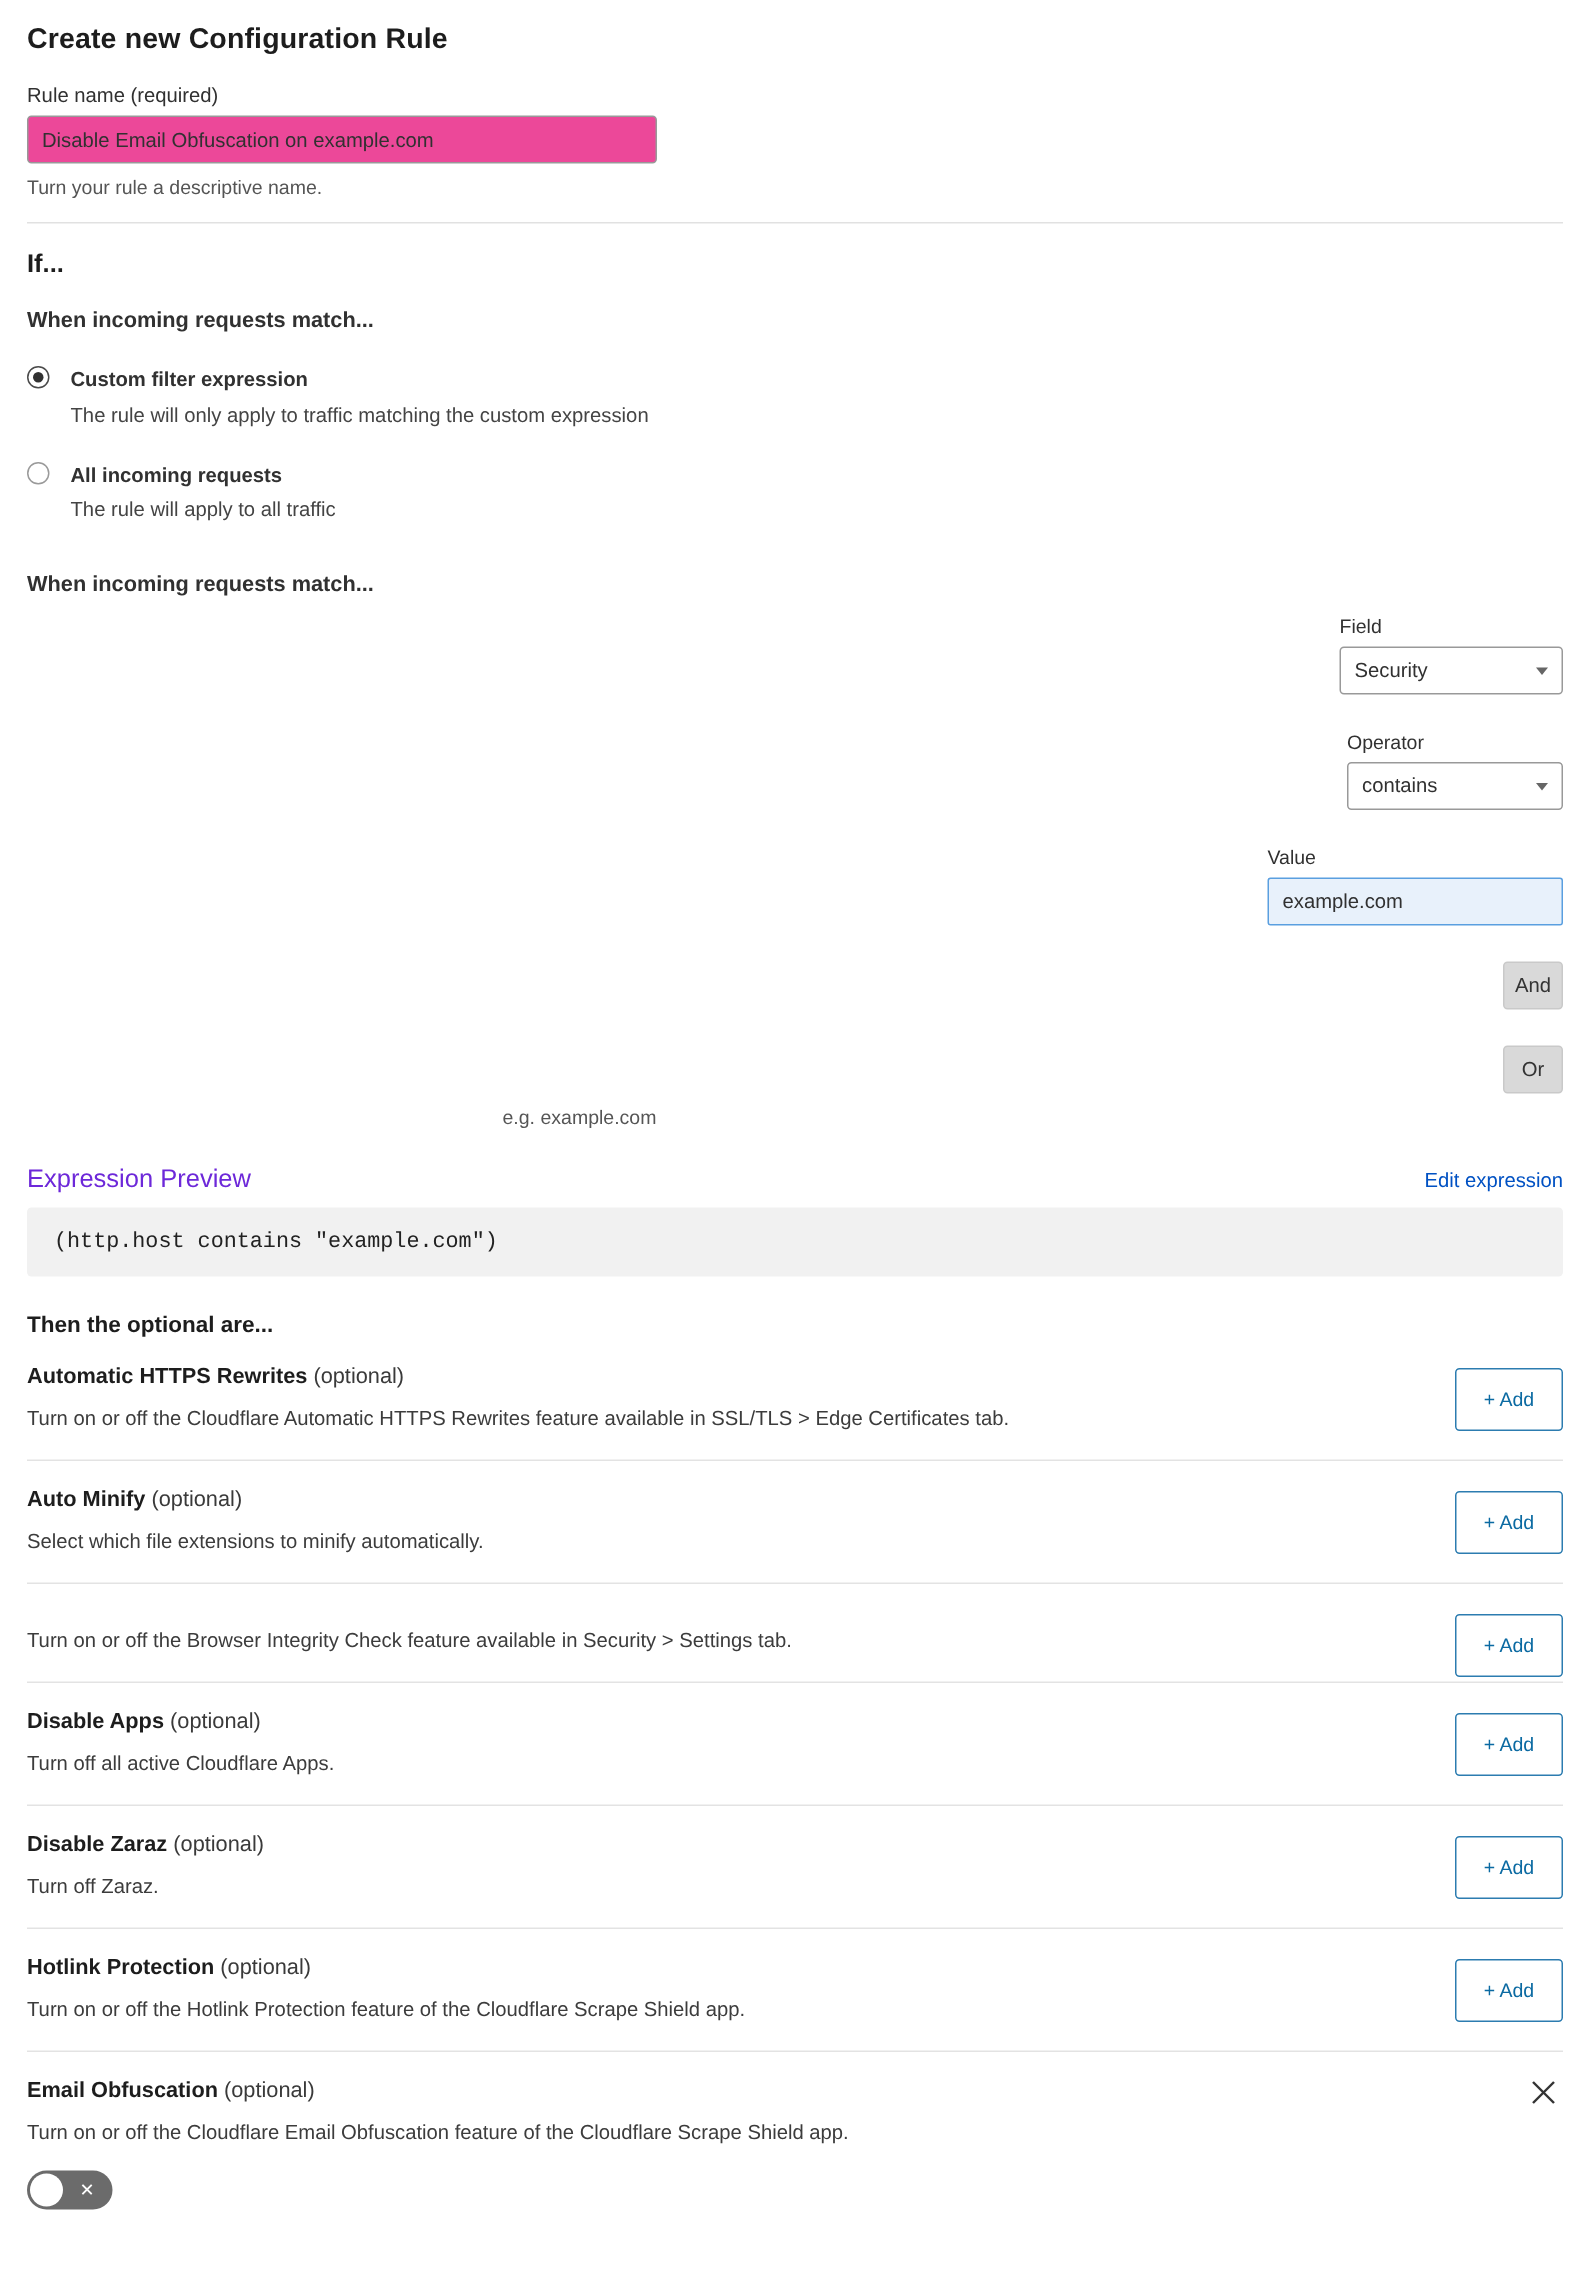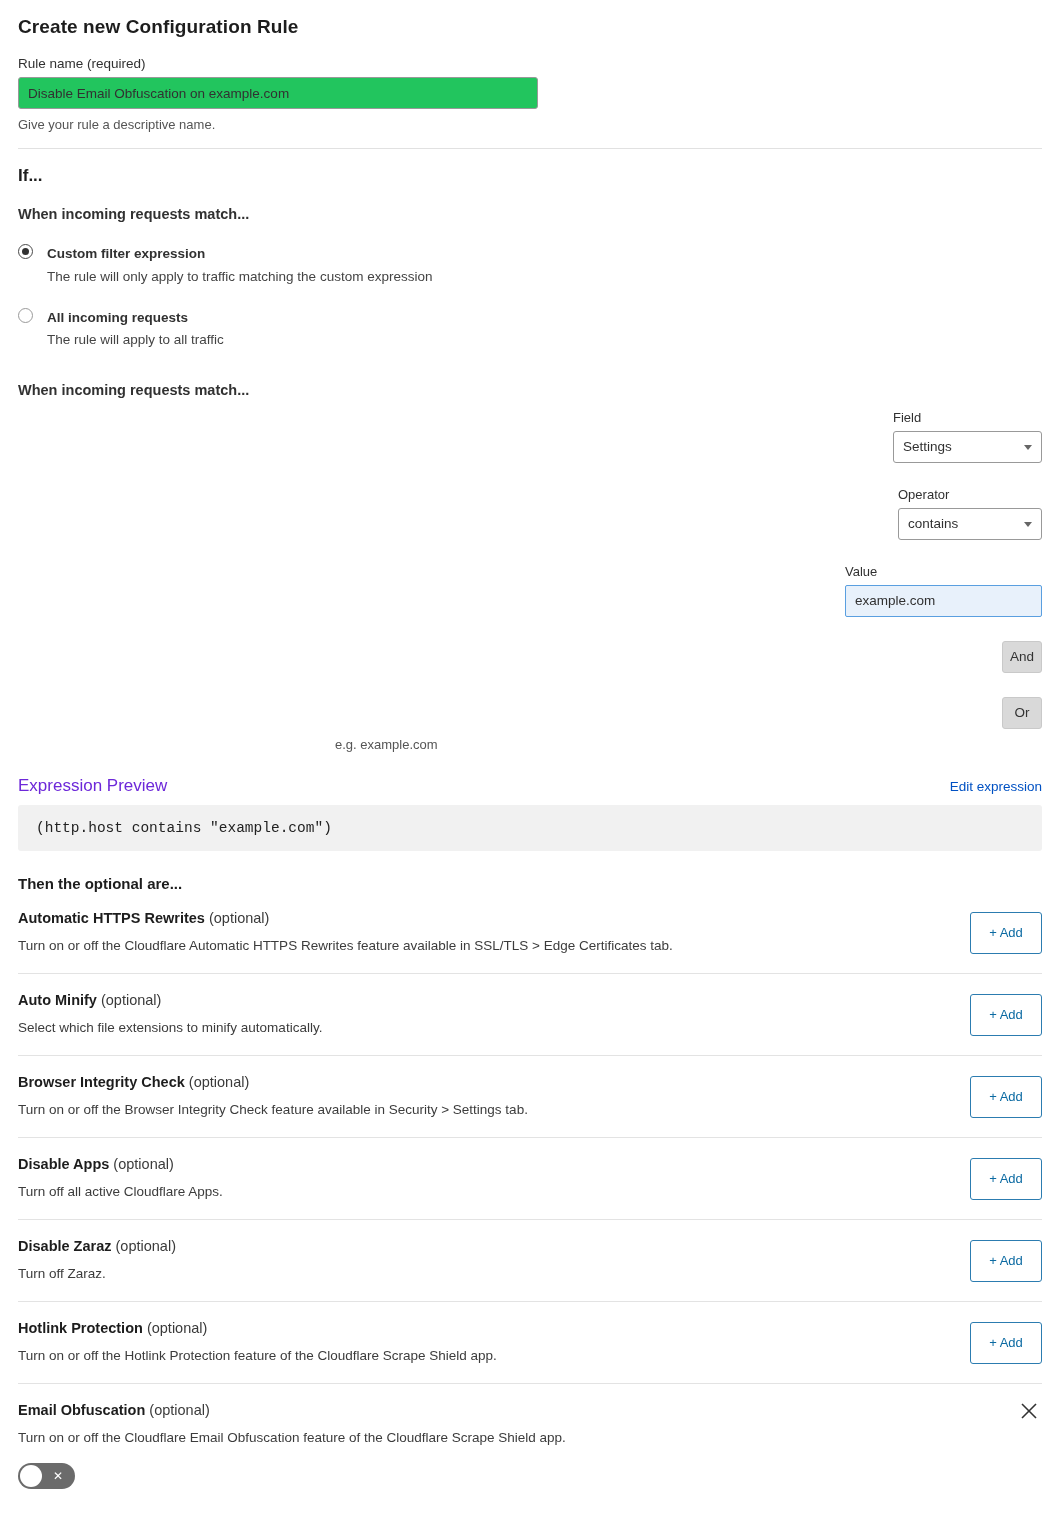--- a/index.html
+++ b/index.html
@@ -25,29 +25,29 @@
     color: #1d1d1d;
     margin: 6px 0 18px 0;
     letter-spacing: 0.1px;
   }
   .field-label {
     font-size: 13.5px;
     color: #313131;
     margin-bottom: 6px;
   }
   .text-input {
-    width: 520px;
+    width: 420px;
     height: 32px;
     border: 1px solid #999999;
     border-radius: 3px;
     font-size: 13.5px;
     font-family: "Liberation Sans", sans-serif;
     color: #313131;
     padding: 0 9px;
-    background: #22c55e;
+    background: #ec4899;
     display: block;
   }
   .help-text {
     font-size: 13px;
     color: #555;
     margin-top: 8px;
   }
   .divider {
     border: none;
     border-top: 1px solid #e1e1e1;
@@ -266,21 +266,21 @@
 </head>
 <body>
 
 <div class="page">
 
   <div class="page-title">Create new Configuration Rule</div>
 
   <div>
     <div class="field-label">Rule name (required)</div>
     <input class="text-input" type="text" value="Disable Email Obfuscation on example.com" style="">
-    <div class="help-text">Give your rule a descriptive name.</div>
+    <div class="help-text">Turn your rule a descriptive name.</div>
   </div>
 
   <hr class="divider">
 
   <div class="section-title-lg">If...</div>
   <div class="section-sub">When incoming requests match...</div>
 
   <div class="radio-row">
     <span class="radio-ctl checked"></span>
     <span class="radio-texts">
@@ -296,21 +296,21 @@
       <div class="radio-desc">The rule will apply to all traffic</div>
     </span>
   </div>
 
   <div class="section-sub" style="margin-top:32px">When incoming requests match...</div>
 
   <div class="filter-row">
     <div class="field-col">
       <div class="col-label">Field</div>
       <div class="select-box">
-        <span>Settings</span>
+        <span>Security</span>
         <span class="caret"></span>
       </div>
     </div>
 
     <div class="op-col">
       <div class="col-label">Operator</div>
       <div class="select-box">
         <span>contains</span>
         <span class="caret"></span>
       </div>
@@ -347,24 +347,20 @@
   <div class="setting">
     <div class="setting-name">
       <b>Auto Minify</b>
       <span class="opt">(optional)</span>
     </div>
     <div class="setting-desc">Select which file extensions to minify automatically.</div>
     <button class="add-btn">+ Add</button>
   </div>
 
   <div class="setting">
-    <div class="setting-name">
-      <b>Browser Integrity Check</b>
-      <span class="opt">(optional)</span>
-    </div>
     <div class="setting-desc">Turn on or off the Browser Integrity Check feature available in Security &gt; Settings tab.</div>
     <button class="add-btn">+ Add</button>
   </div>
 
   <div class="setting">
     <div class="setting-name">
       <b>Disable Apps</b>
       <span class="opt">(optional)</span>
     </div>
     <div class="setting-desc">Turn off all active Cloudflare Apps.</div>

